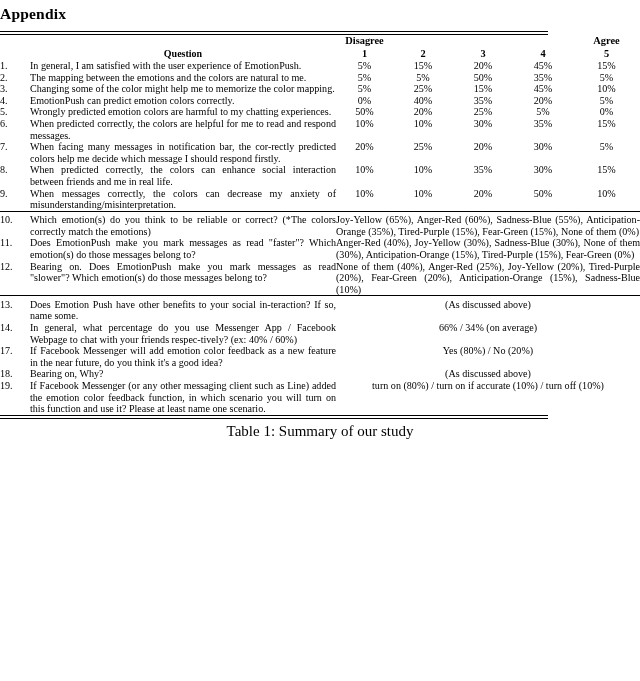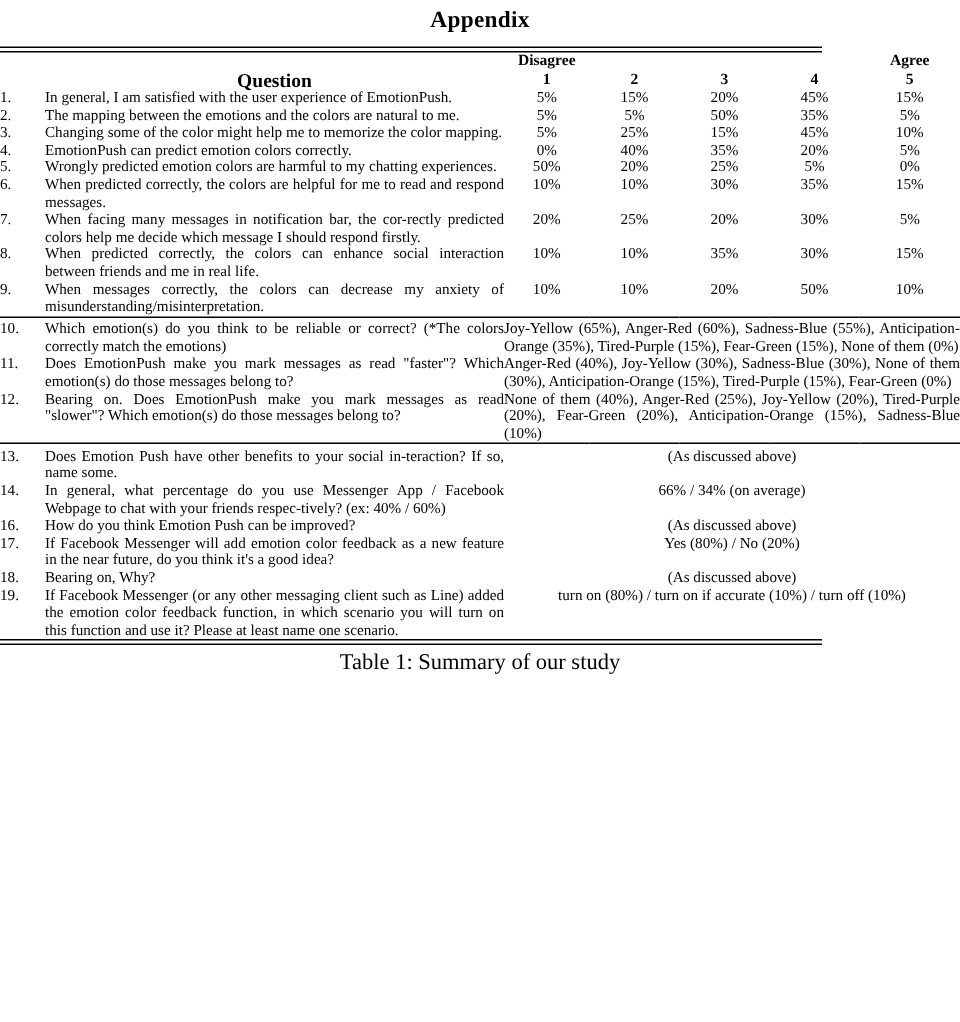--- a/index.html
+++ b/index.html
@@ -16,21 +16,20 @@
     -webkit-font-smoothing: antialiased;
   }
   .page {
     position: relative;
     width: 640px;
     height: 681px;
   }
 
   
   .page-title {
-    text-align: center;
     font-weight: bold;
     font-size: 15.5px;
     letter-spacing: 0.2px;
     margin: 4px 0 0 0;
     padding: 0;
     line-height: 20px;
   }
 
   
   .table-wrap {
@@ -72,21 +71,21 @@
     font-weight: bold;
     font-size: 10.4px;
     text-align: center;
     line-height: 12px;
     padding-top: 1px;
     height: 13px;
   }
   .hdr-scale.left-lab { text-align: center; }
   .hdr-qlabel {
     font-weight: bold;
-    font-size: 13px;
+    font-size: 10px;
     text-align: center;
     line-height: 12px;
     padding-bottom: 1px;
   }
   .hdr-num {
     font-weight: bold;
     font-size: 10.4px;
     text-align: center;
     line-height: 12px;
     padding-bottom: 1px;
@@ -280,25 +279,20 @@
             <td class="cell-num">13.</td>
             <td class="cell-q">Does Emotion Push have other benefits to your social in-​teraction? If so, name some.</td>
             <td class="cell-ans plain" colspan="5">(As discussed above)</td>
           </tr>
           <tr>
             <td class="cell-num">14.</td>
             <td class="cell-q">In general, what percentage do you use Messenger App / Facebook Webpage to chat with your friends respec-​tively? (ex: 40% / 60%)</td>
             <td class="cell-ans plain" colspan="5">66% / 34% (on average)</td>
           </tr>
           <tr>
-            <td class="cell-num">16.</td>
-            <td class="cell-q">How do you think Emotion Push can be improved?</td>
-            <td class="cell-ans plain" colspan="5">(As discussed above)</td>
-          </tr>
-          <tr>
             <td class="cell-num">17.</td>
             <td class="cell-q">If Facebook Messenger will add emotion color feedback as a new feature in the near future, do you think it's a good idea?</td>
             <td class="cell-ans plain" colspan="5">Yes (80%) / No (20%)</td>
           </tr>
           <tr>
             <td class="cell-num">18.</td>
             <td class="cell-q">Bearing on, Why?</td>
             <td class="cell-ans plain" colspan="5">(As discussed above)</td>
           </tr>
           <tr>

